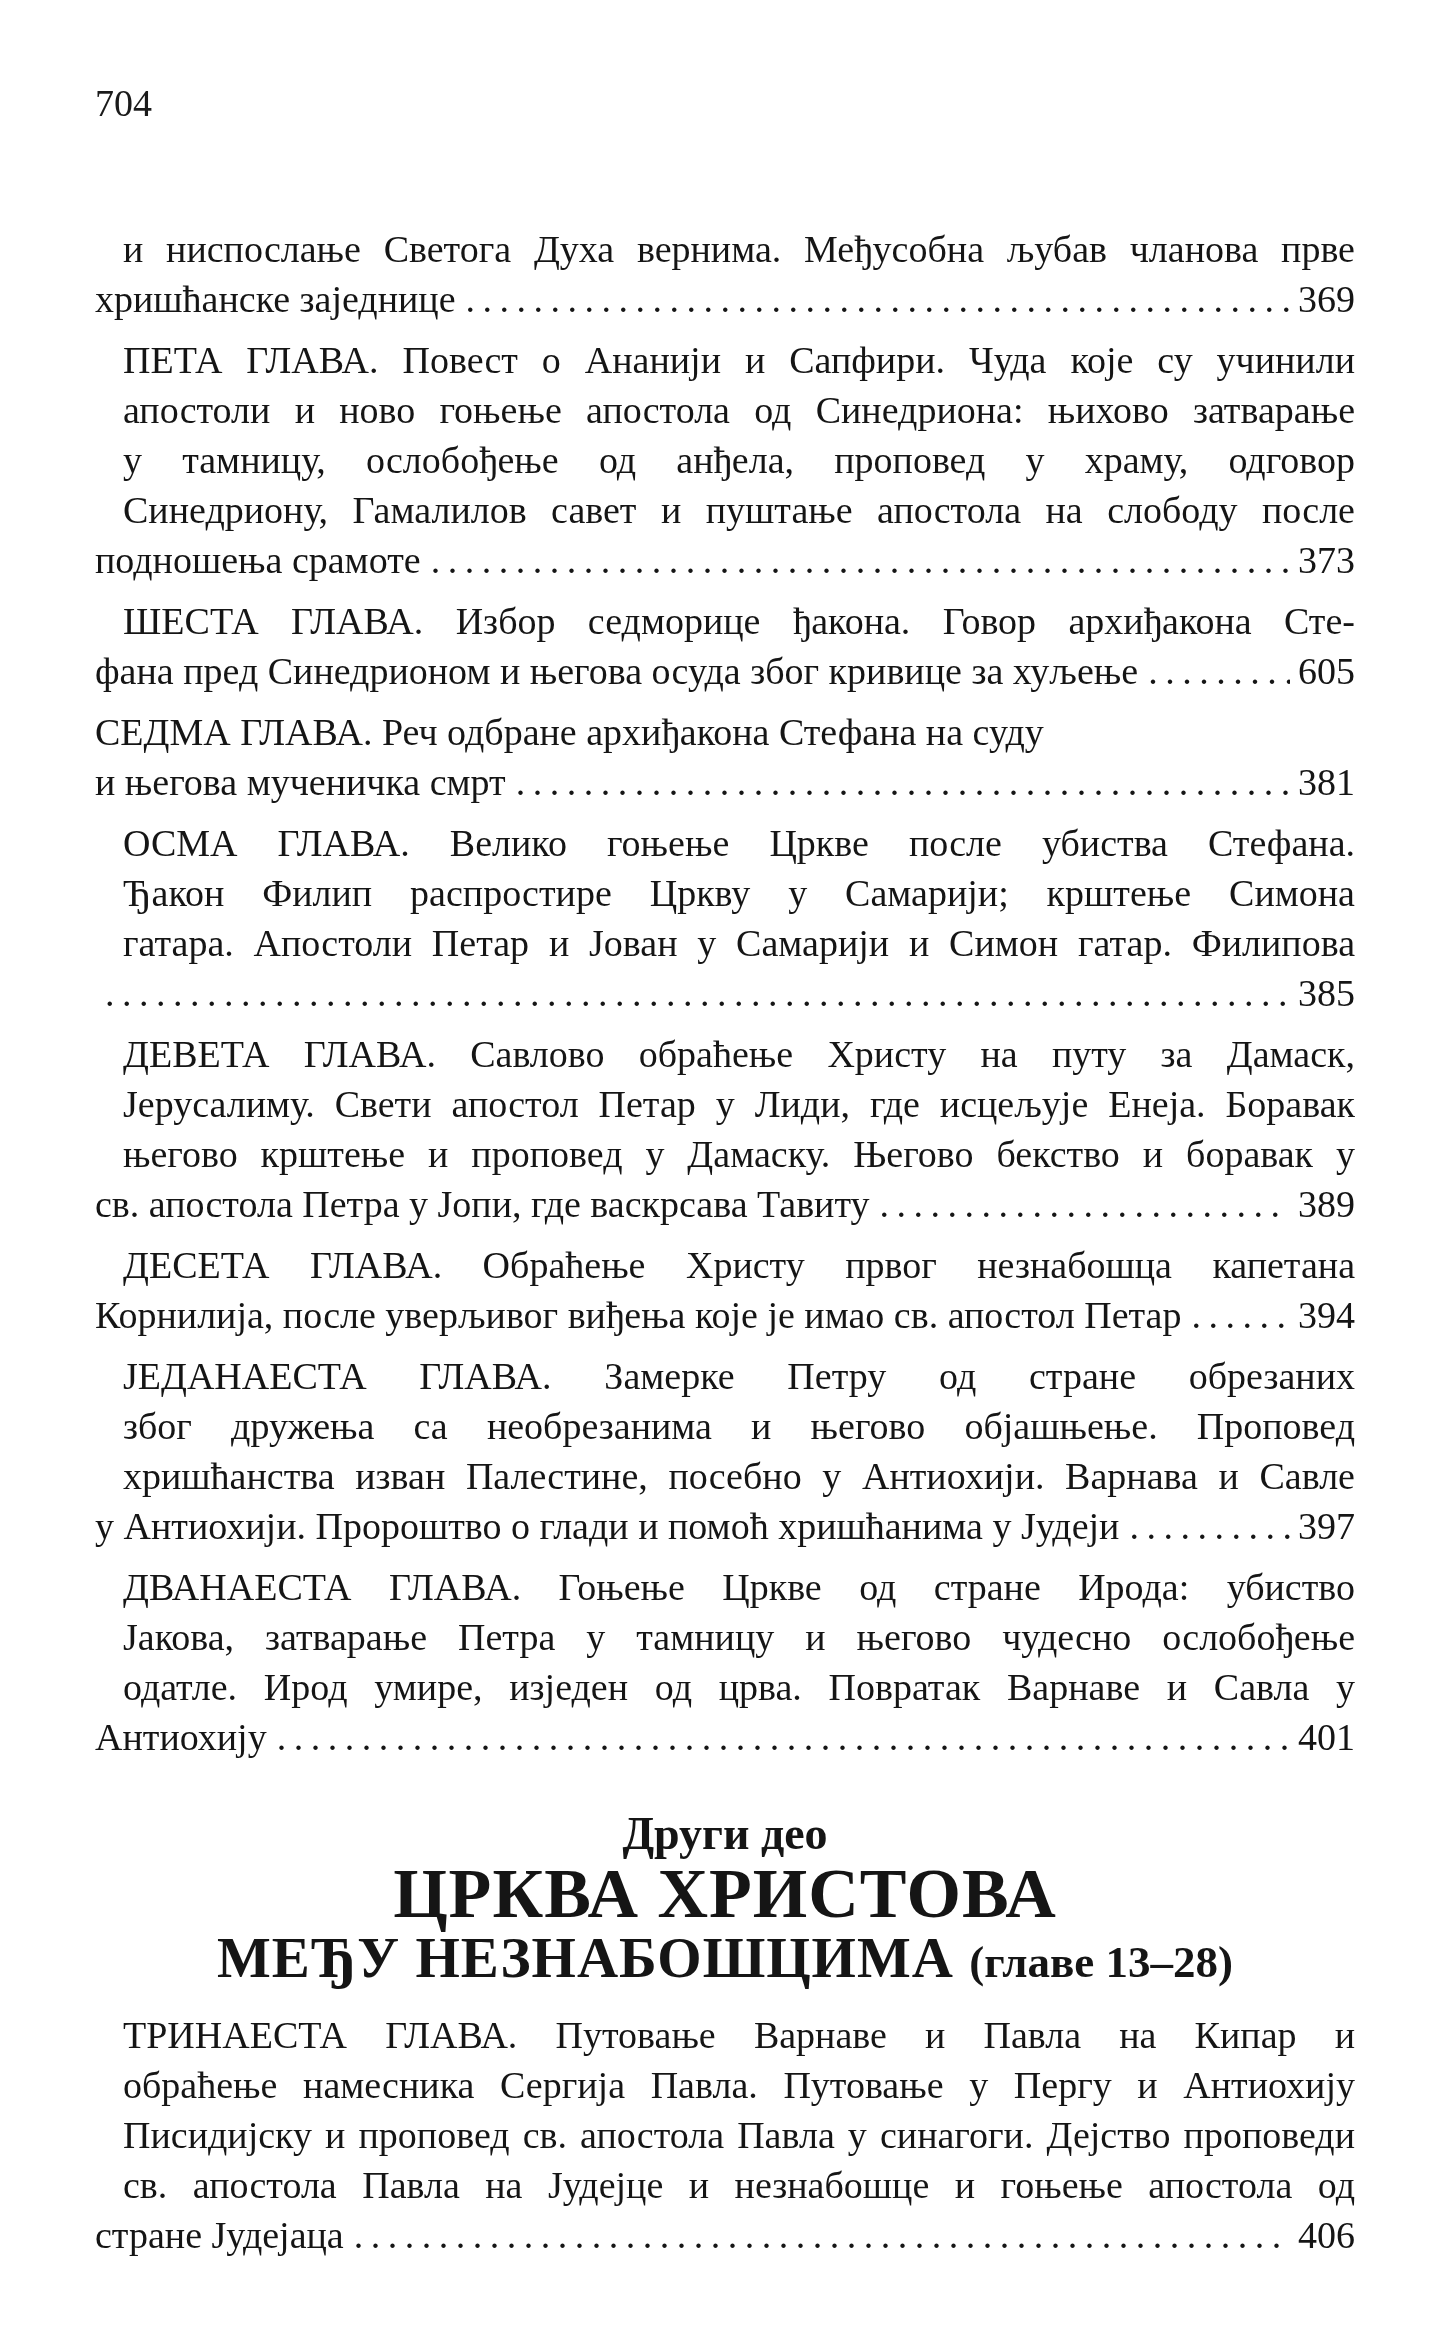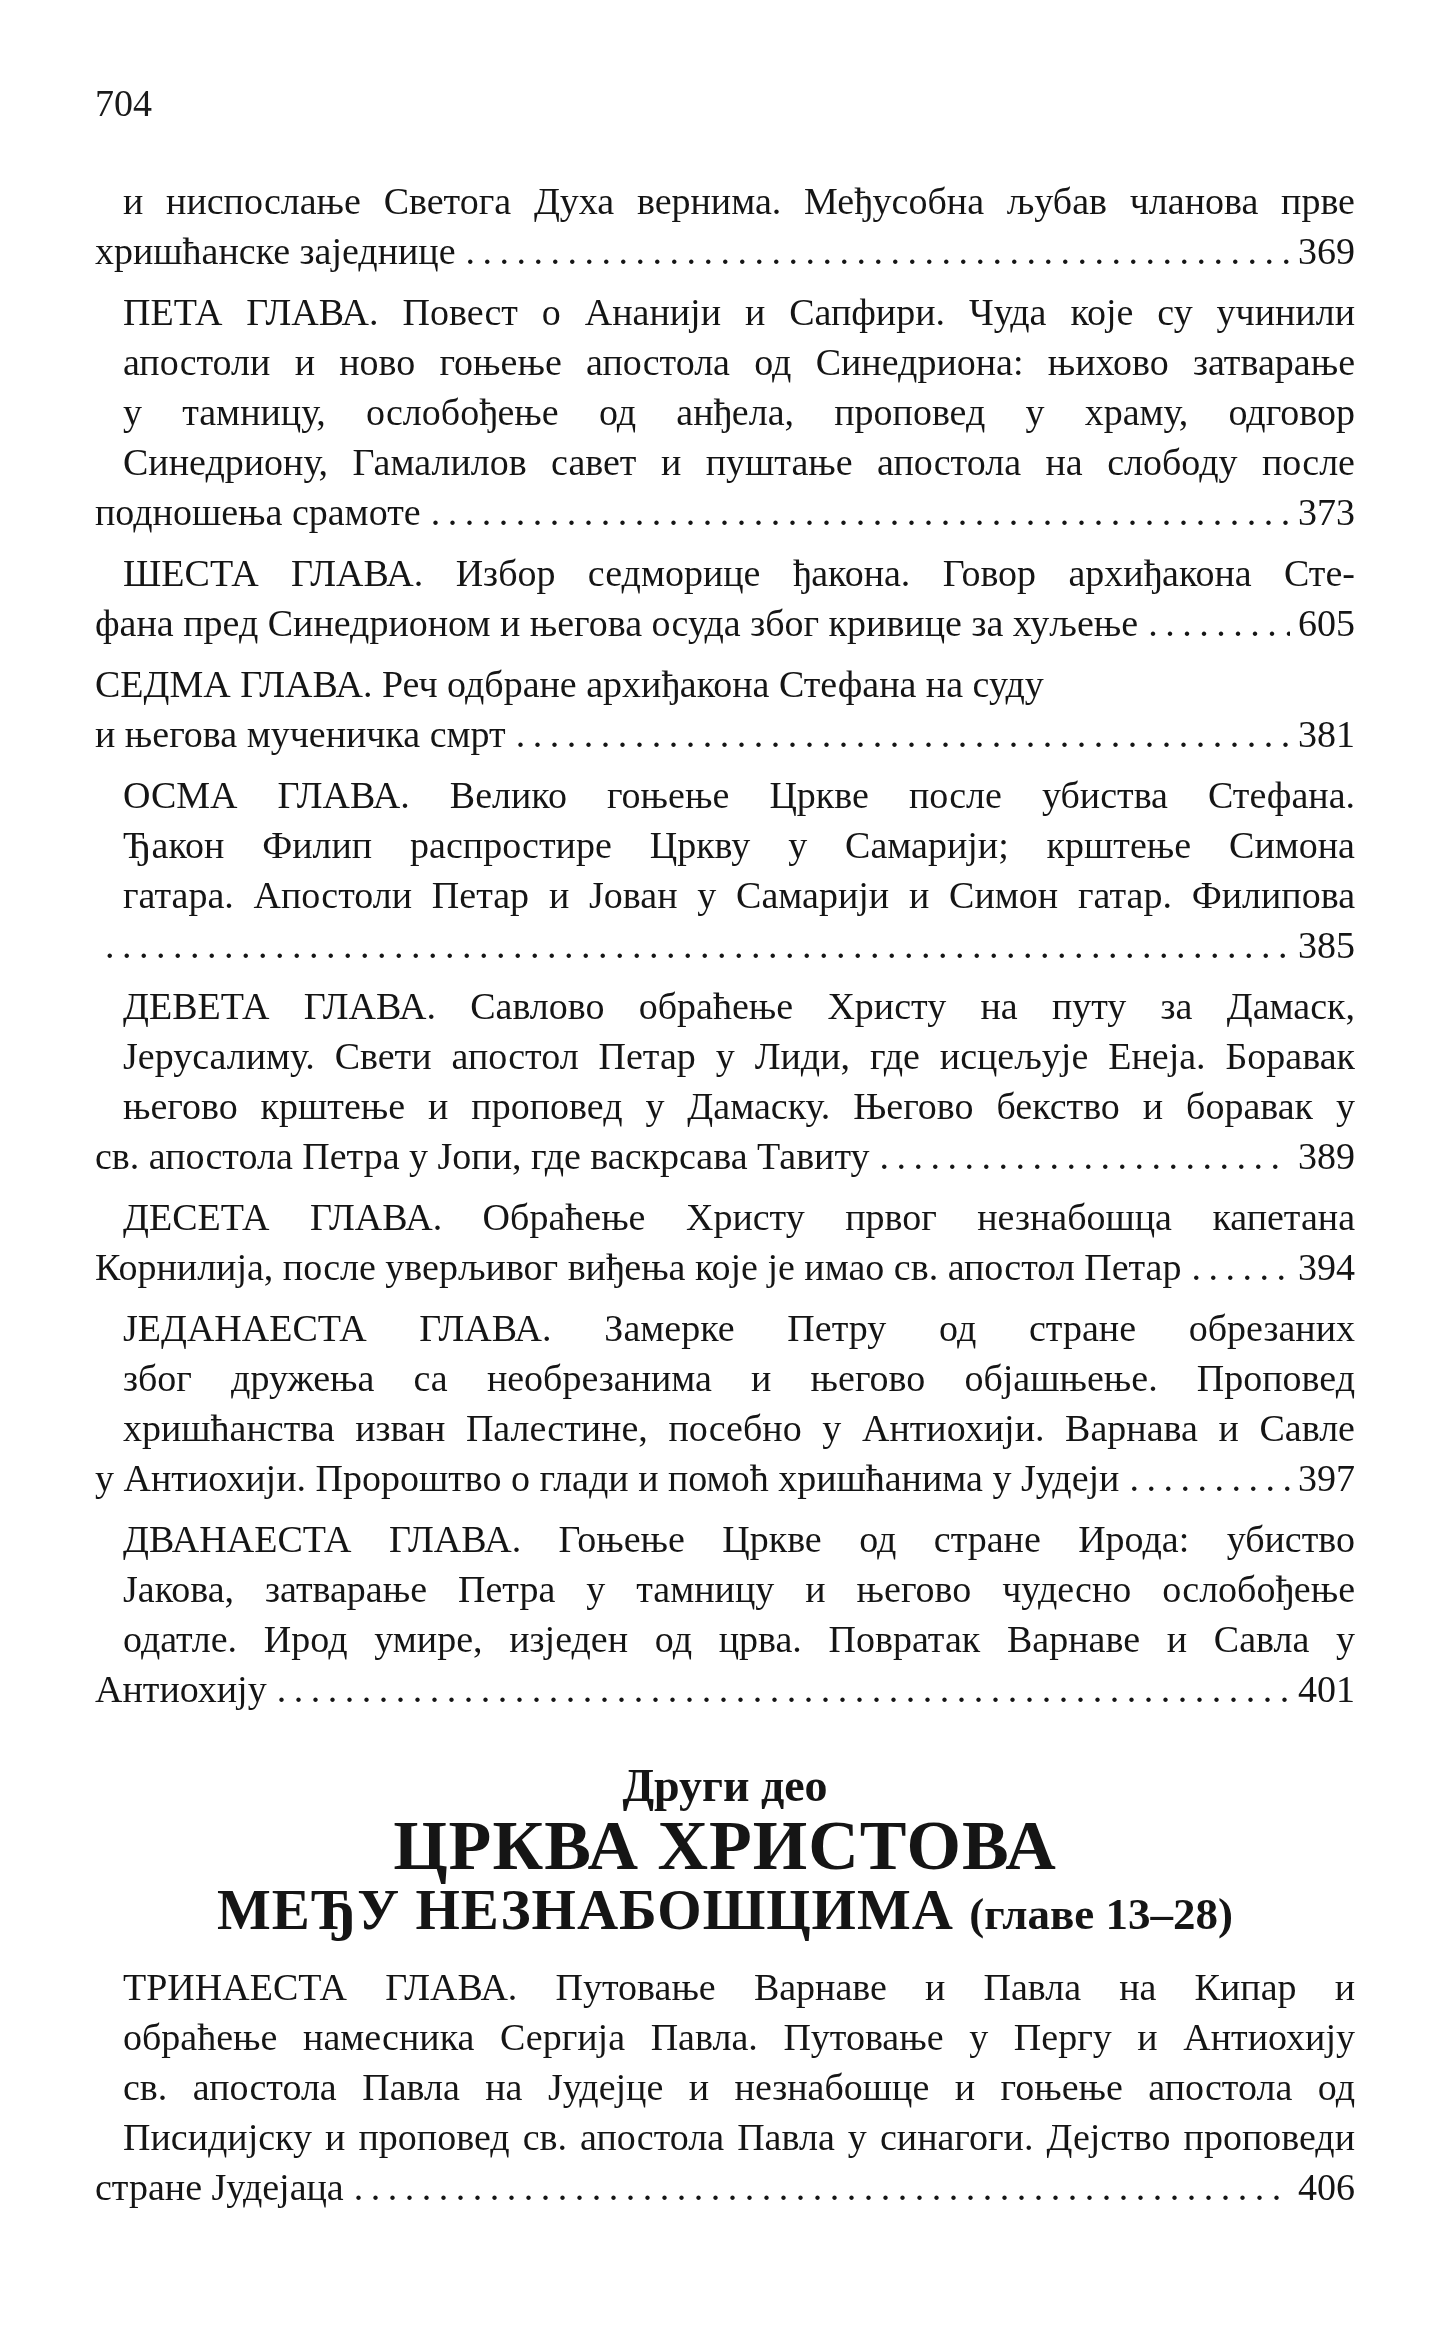--- a/index.html
+++ b/index.html
@@ -17,21 +17,21 @@
   .page {
     box-sizing: border-box;
     width: 1445px;
     height: 2332px;
     padding: 82px 90px 0 95px;
     background: #ffffff;
   }
   .folio {
     font-size: 38px;
     line-height: 42px;
-    margin-bottom: 52px;
+    margin-bottom: 100px;
     color: #1a1a1a;
   }
   .toc {
     width: 1260px;
   }
   .toc-entry {
     margin: 0 0 11px 0;
   }
   .toc-line {
     font-size: 38px;
@@ -187,22 +187,22 @@
         </div>
       </div>
       <div class="section-heading">
         <div class="section-part">Други део</div>
         <div class="section-title">ЦРКВА ХРИСТОВА</div>
         <div class="section-subtitle"><span>МЕЂУ НЕЗНАБОШЦИМА</span> <span class="section-note"> (главе 13–28)</span></div>
       </div>
       <div class="toc-entry">
         <div class="toc-line justify">ТРИНАЕСТА ГЛАВА. Путовање Варнаве и Павла на Кипар и</div>
         <div class="toc-line justify">обраћење намесника Сергија Павла. Путовање у Пергу и Антиохију</div>
+        <div class="toc-line justify">Писидијску и проповед св. апостола Павла у синагоги. Дејство проповеди</div>
         <div class="toc-line justify">св. апостола Павла на Јудејце и незнабошце и гоњење апостола од</div>
-        <div class="toc-line justify">Писидијску и проповед св. апостола Павла у синагоги. Дејство проповеди</div>
         <div class="tail-line">
           <span class="tail-text">стране Јудејаца</span>
           <span class="leader"></span>
           <span class="page-ref">406</span>
         </div>
       </div>
     </div>
 </div>
 
 </body></html>

